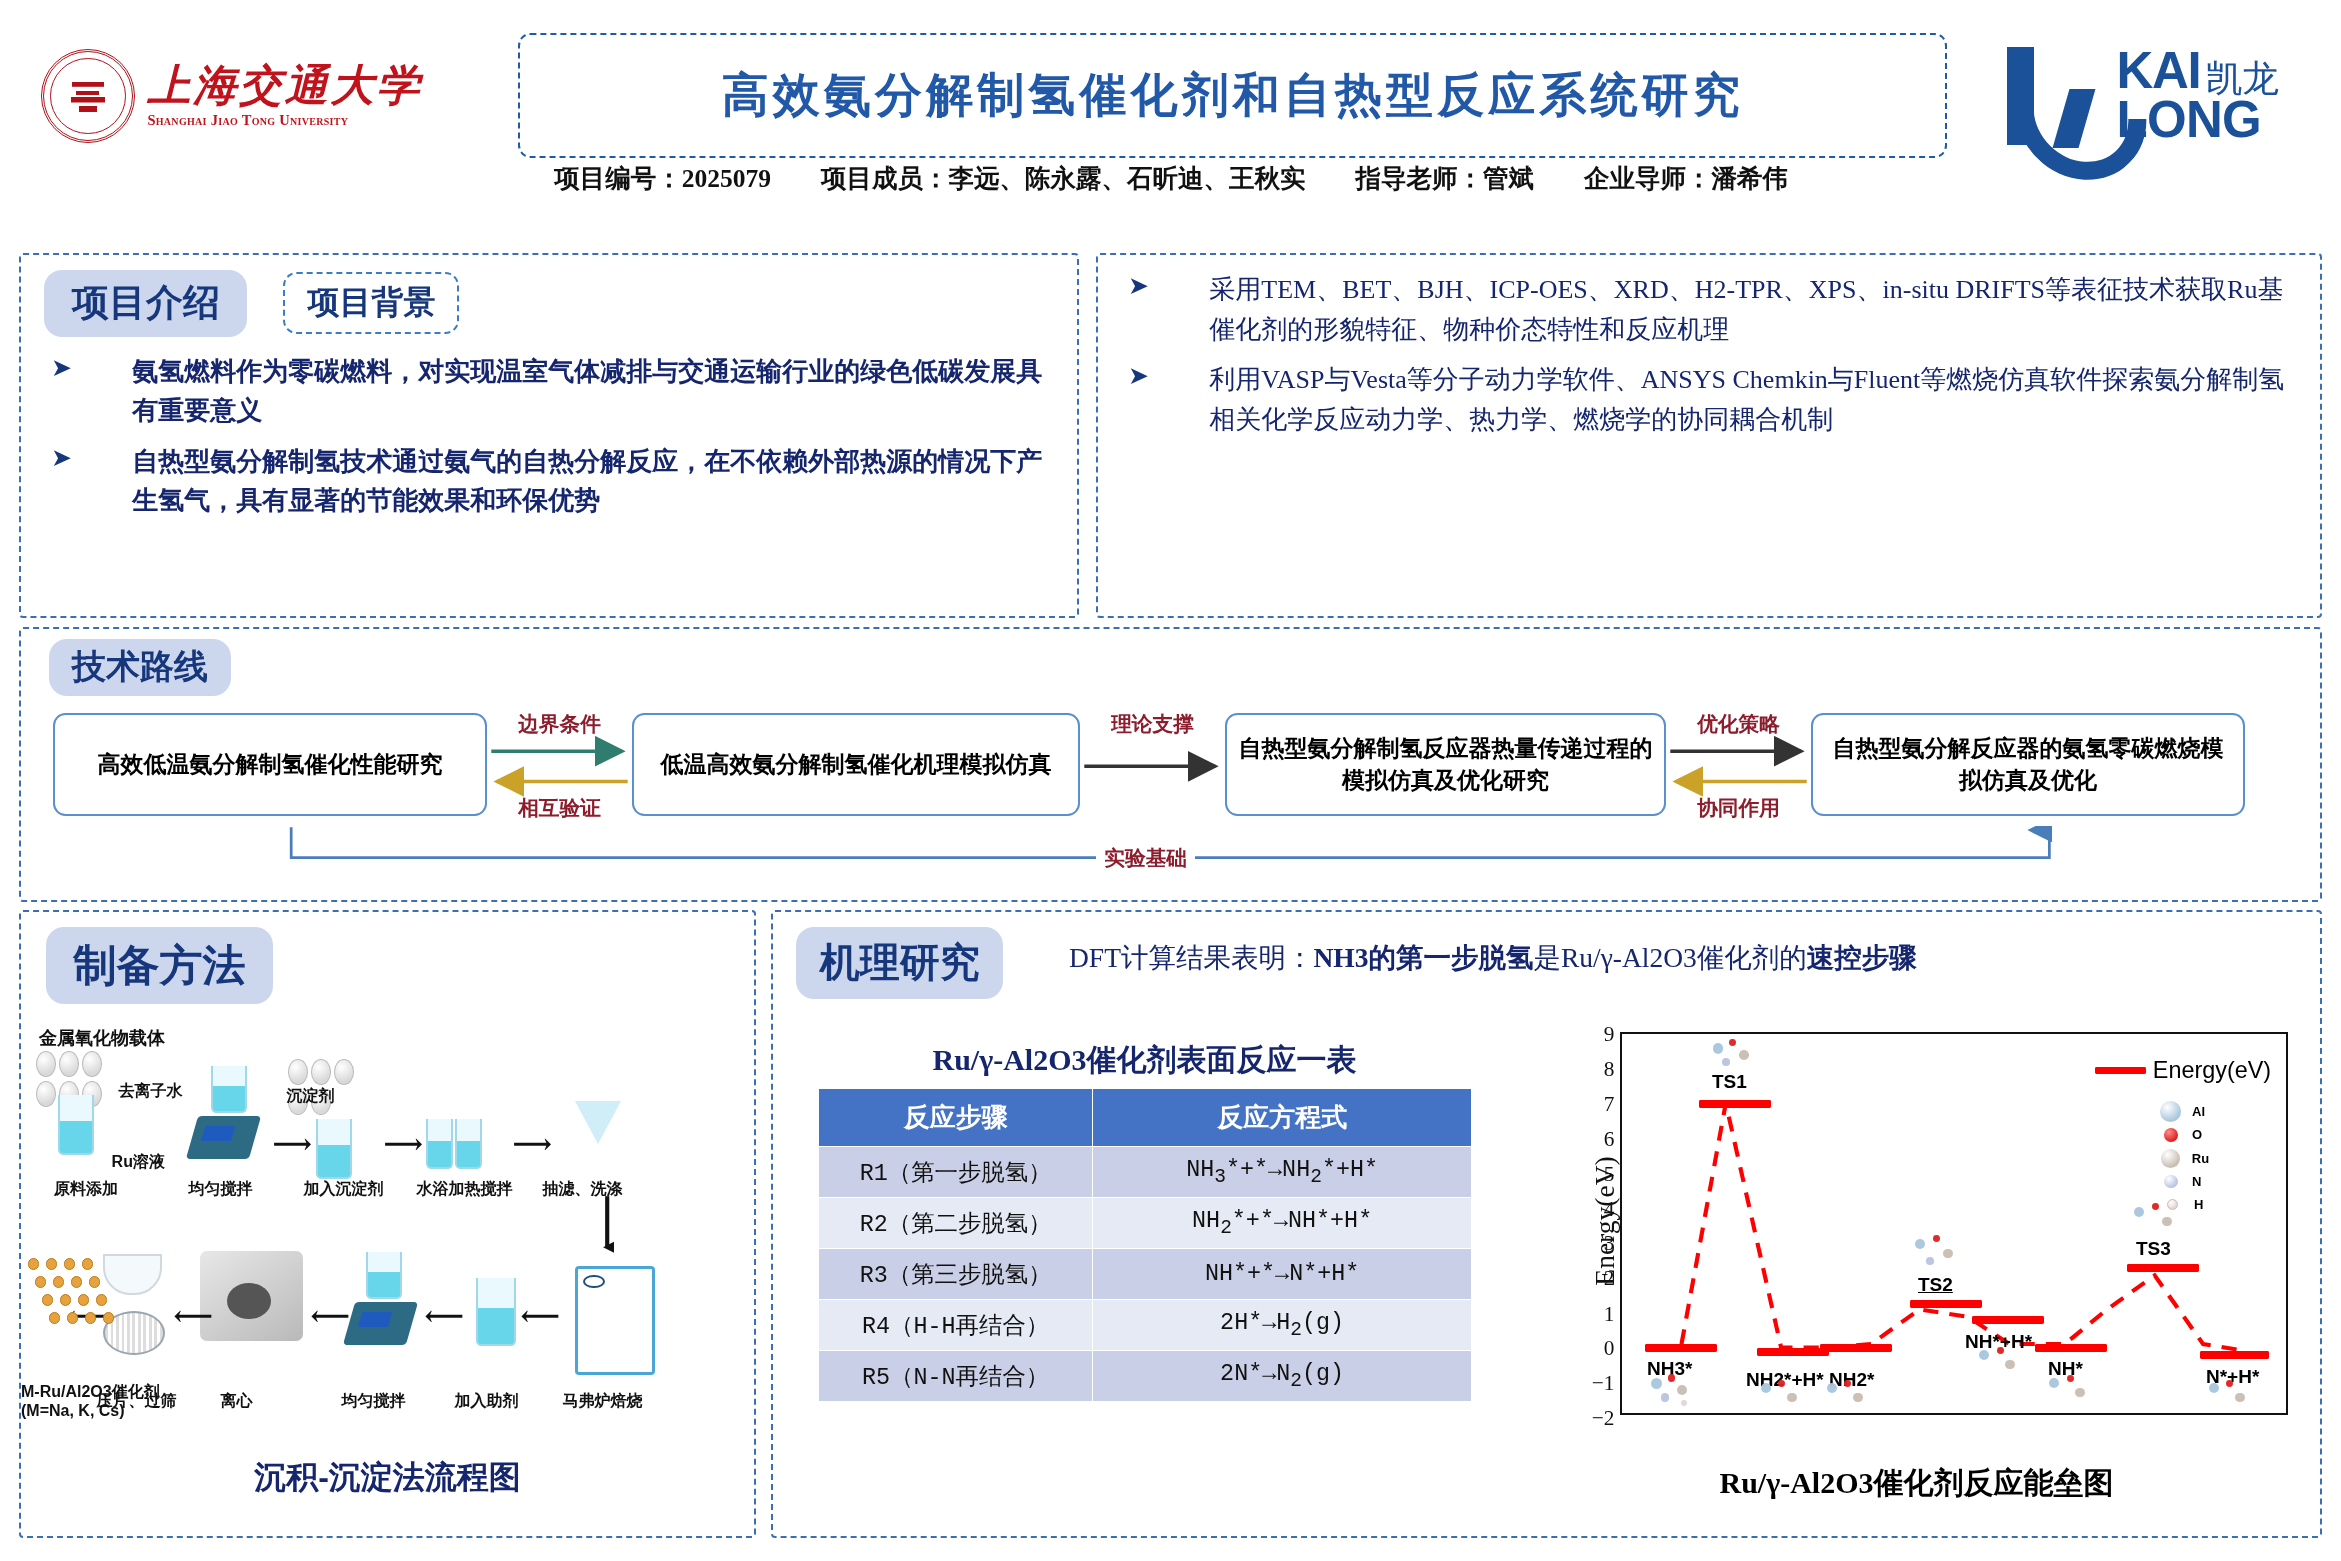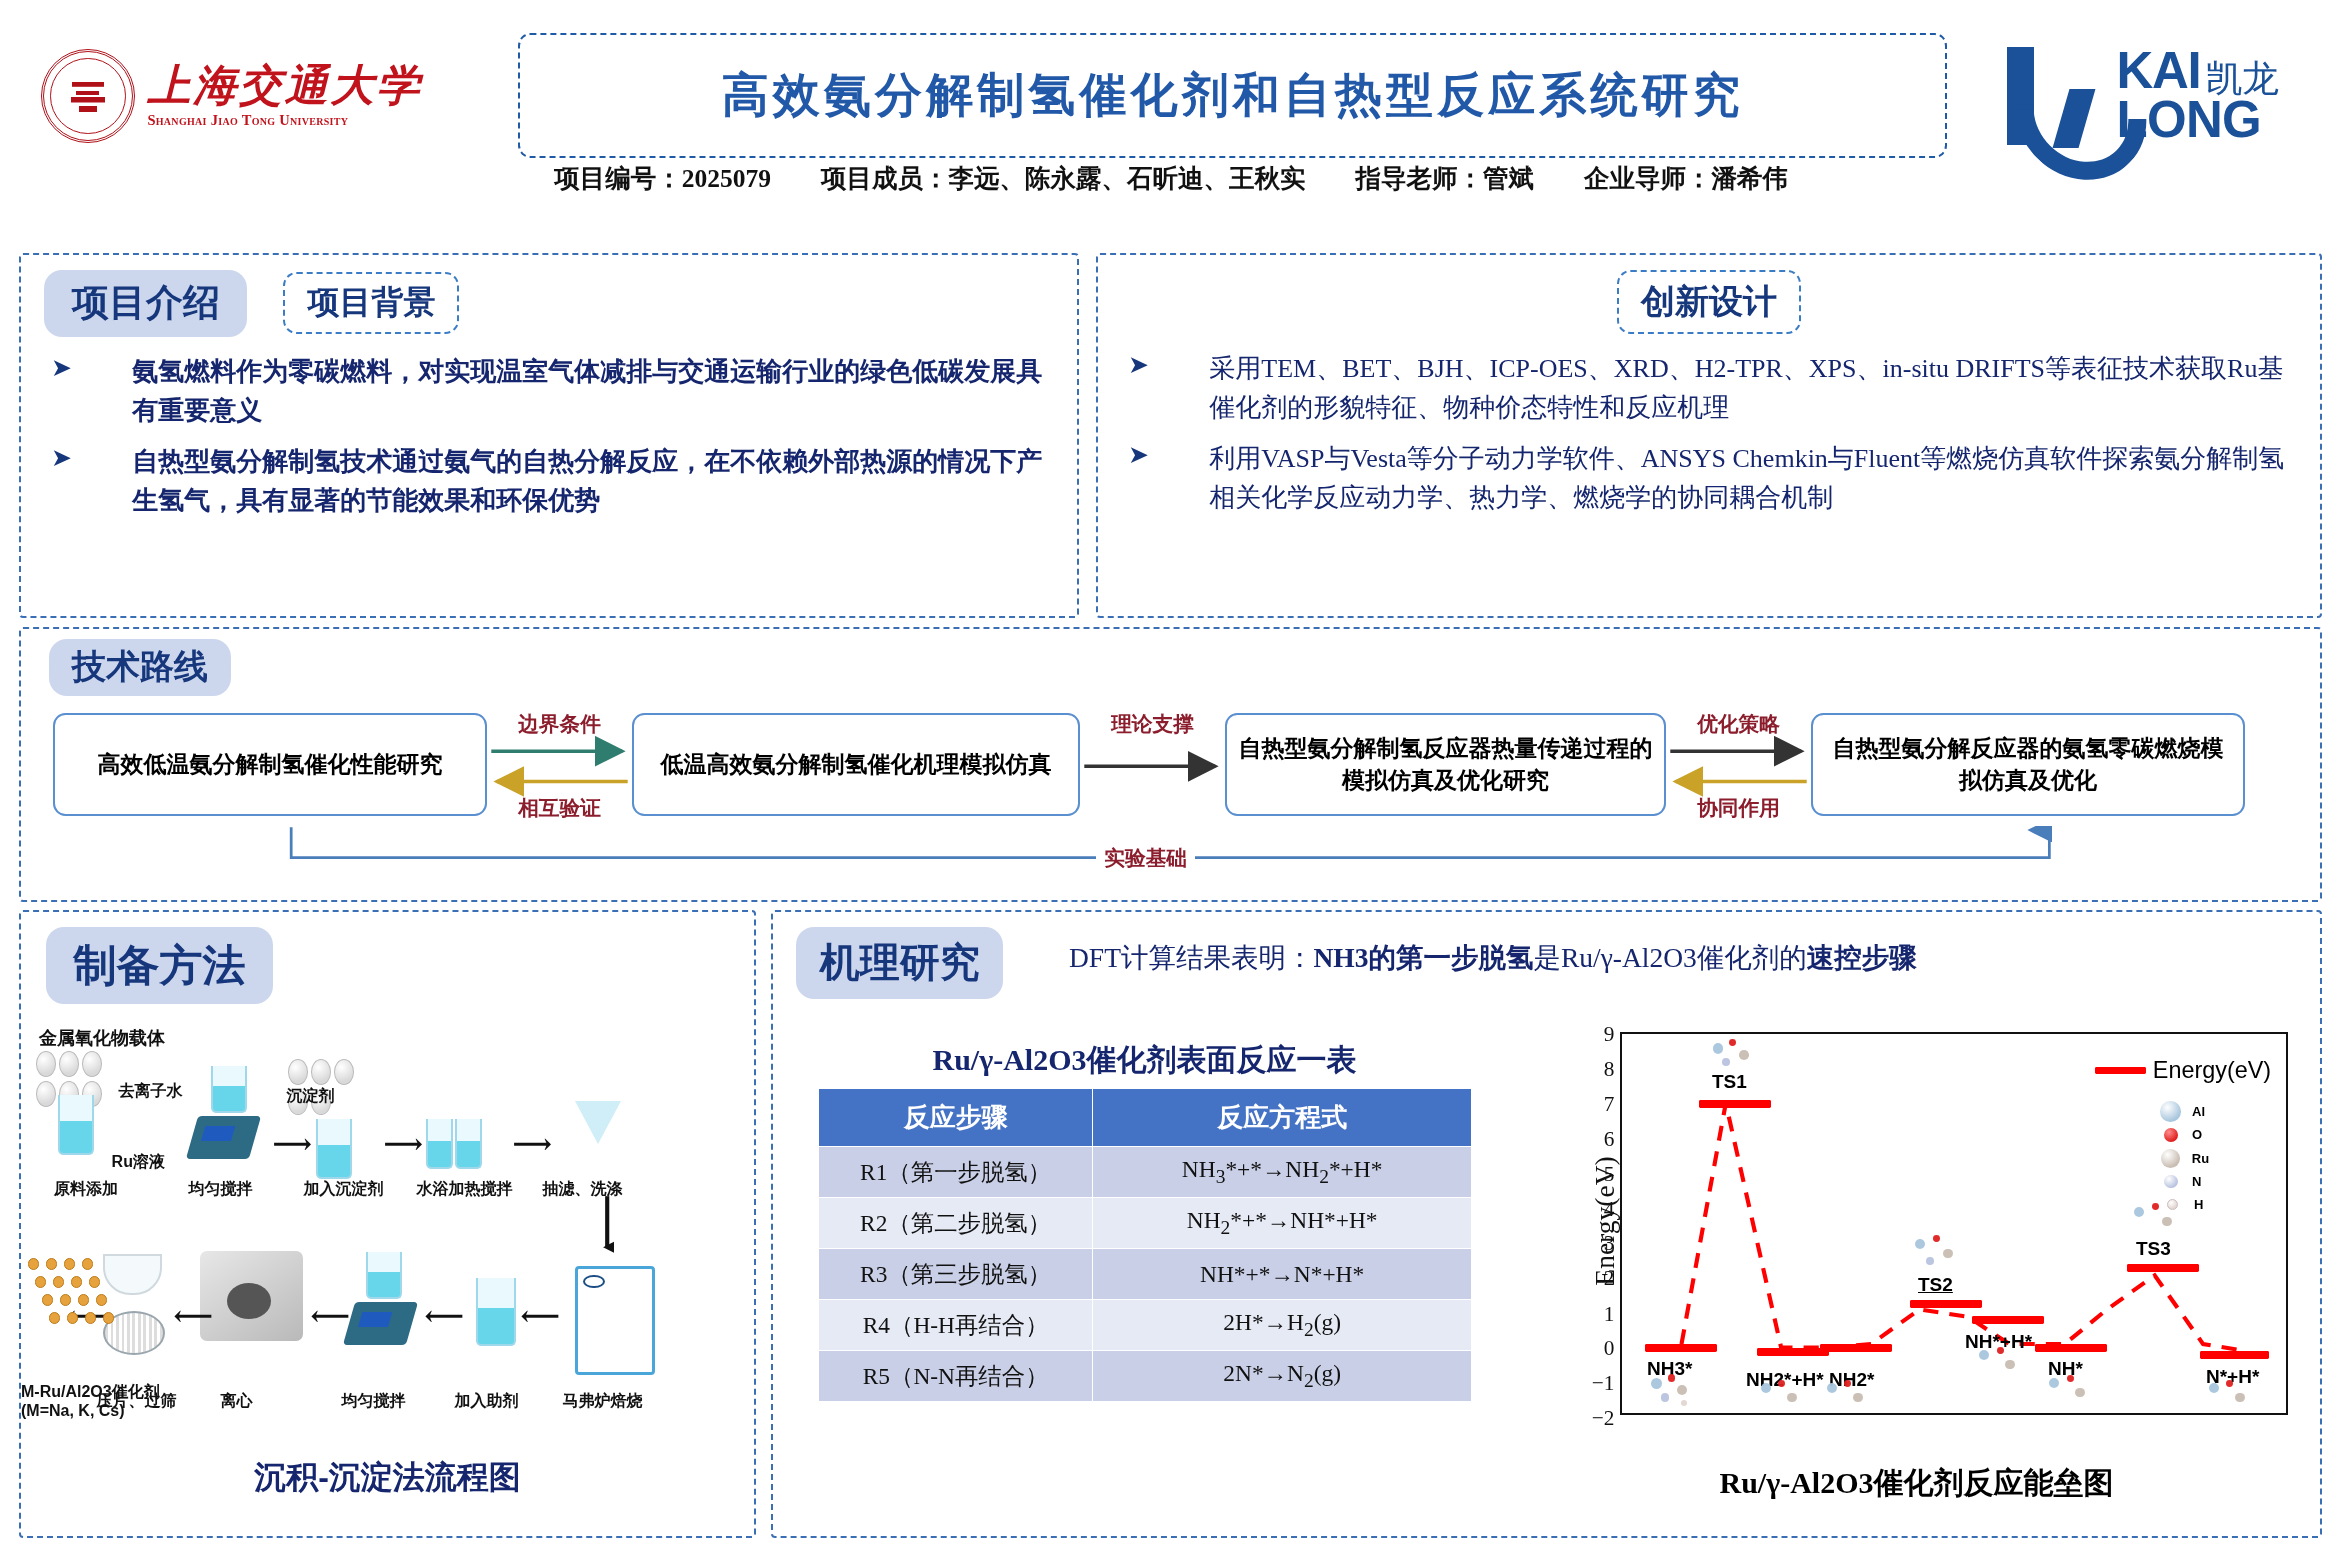--- a/index.html
+++ b/index.html
@@ -122,21 +122,21 @@
   .lattice i{position:absolute;width:9.6px;height:9.6px;border-radius:50%;background:#e6a23c;border:0.7px solid #c07a18;}
 
   
   .mech-chip{position:absolute;left:23.4px;top:15px;font-size:40px;padding:8.3px 23.4px;}
   .mech-head{position:absolute;left:296px;top:27.5px;font-family:"Liberation Serif",serif;
      font-size:27.5px;color:#15266e;white-space:nowrap;}
   .mech-head b{font-weight:700;}
   .tbl-title{position:absolute;left:34px;top:128px;width:675px;text-align:center;
     font-family:"Liberation Serif",serif;font-weight:700;font-size:30px;color:#15266e;}
   table.rxn{position:absolute;left:45px;top:176px;width:654px;border-collapse:collapse;
-    font-family:Liberation Serif, serif;}
+    font-family:Liberation Mono, monospace;}
   table.rxn th{background:#4472c4;color:#fff;font-weight:700;font-size:26px;padding:11px 4.1px;border:1.4px solid #fff;}
   table.rxn td{font-size:23.4px;padding:9px 4.1px;text-align:center;border:1.4px solid #fff;color:#111;}
   table.rxn tr:nth-child(odd) td{background:#c9cfe6;}
   table.rxn tr:nth-child(even) td{background:#e6eaf5;}
   .chart-caption{position:absolute;left:751px;top:551px;width:785px;text-align:center;
     font-family:"Liberation Serif",serif;font-weight:700;font-size:30px;color:#000000;}
 
   
   .chartbox{position:absolute;left:771px;top:110px;width:751px;height:432px;}
   .plot{position:absolute;left:76px;top:9.6px;right:6.9px;bottom:39px;border:2.8px solid #111;background:#fff;}
@@ -208,23 +208,20 @@
         <span class="btxt"><b>氨氢燃料作为零碳燃料，对实现温室气体减排与交通运输行业的绿色低碳发展具有重要意义</b></span>
       </div>
       <div class="bullet">
         <span class="arrow">➤</span>
         <span class="btxt"><b>自热型氨分解制氢技术通过氨气的自热分解反应，在不依赖外部热源的情况下产生氢气，具有显著的节能效果和环保优势</b></span>
       </div>
     </div>
   </div>
 
   <div class="dashed" id="innov-panel">
-    <div class="panel-head" style="justify-content:center;padding-left:0;">
-      <div class="chip-dashed chip-dash-lg" style="font-size:34px;">创新设计</div>
-    </div>
     <div class="bullets">
       <div class="bullet">
         <span class="arrow">➤</span>
         <span class="btxt serif">采用TEM、BET、BJH、ICP-OES、XRD、H2-TPR、XPS、in-situ DRIFTS等表征技术获取Ru基催化剂的形貌特征、物种价态特性和反应机理</span>
       </div>
       <div class="bullet">
         <span class="arrow">➤</span>
         <span class="btxt serif">利用VASP与Vesta等分子动力学软件、ANSYS Chemkin与Fluent等燃烧仿真软件探索氨分解制氢相关化学反应动力学、热力学、燃烧学的协同耦合机制</span>
       </div>
     </div>

